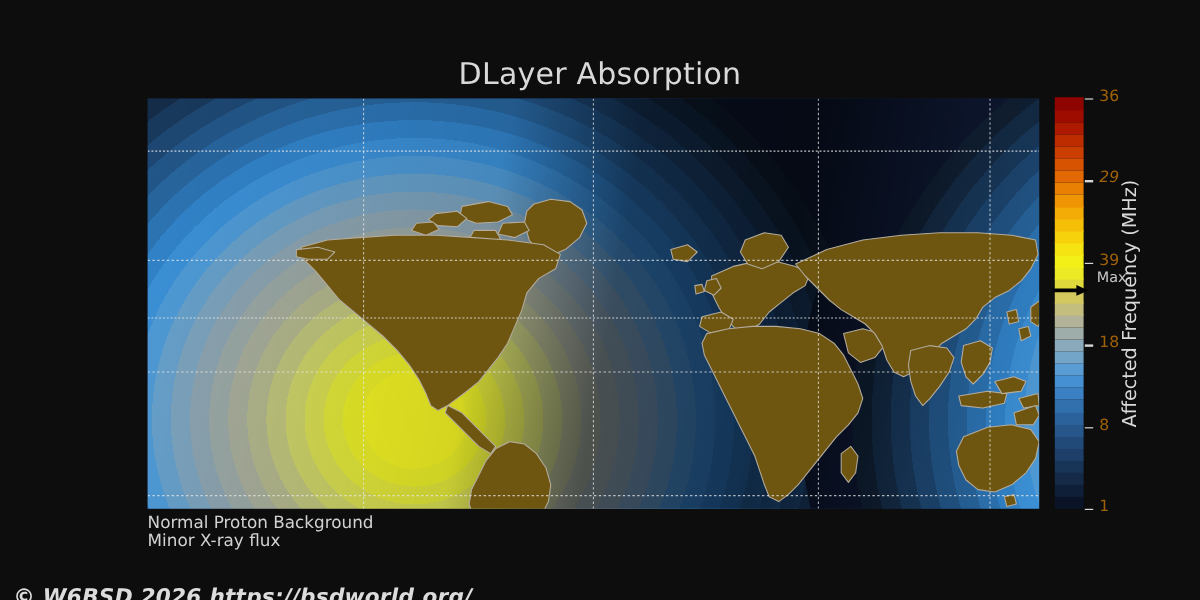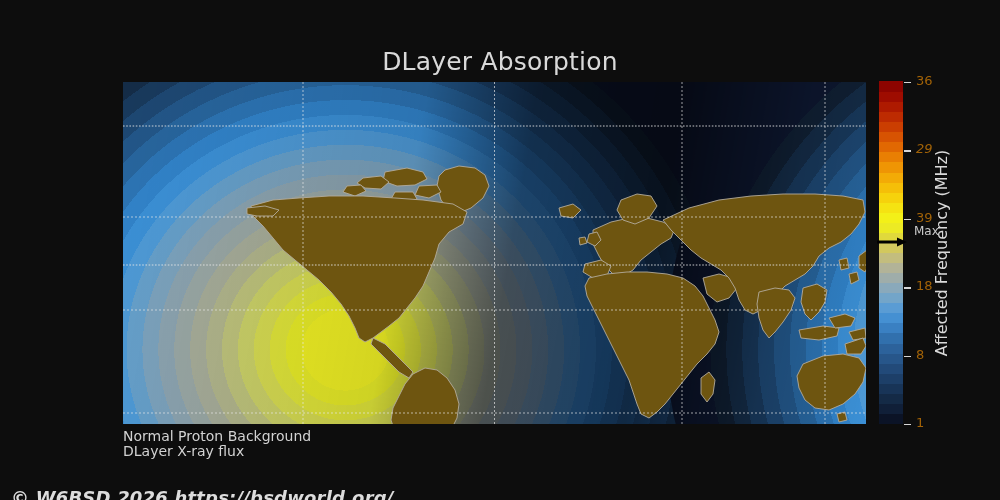--- a/index.html
+++ b/index.html
@@ -492,19 +492,19 @@
       <svg id="max-arrow" viewBox="0 0 30 10">
         <line x1="0" y1="5" x2="22" y2="5" stroke="#000000" stroke-width="3"></line>
         <polygon points="20,0.5 30,5 20,9.5" fill="#000000"></polygon>
       </svg>
     </div>
   </div>
   <div id="cb-axis-label">Affected Frequency (MHz)</div>
 
   <div id="note-block">
     <div>Normal Proton Background</div>
-    <div>DLayer X-ray flux</div>
+    <div>Minor X-ray flux</div>
   </div>
 
 
   <div id="footer">© W6BSD 2026 https://bsdworld.org/</div>
 
 </div>
 
 </body></html>

